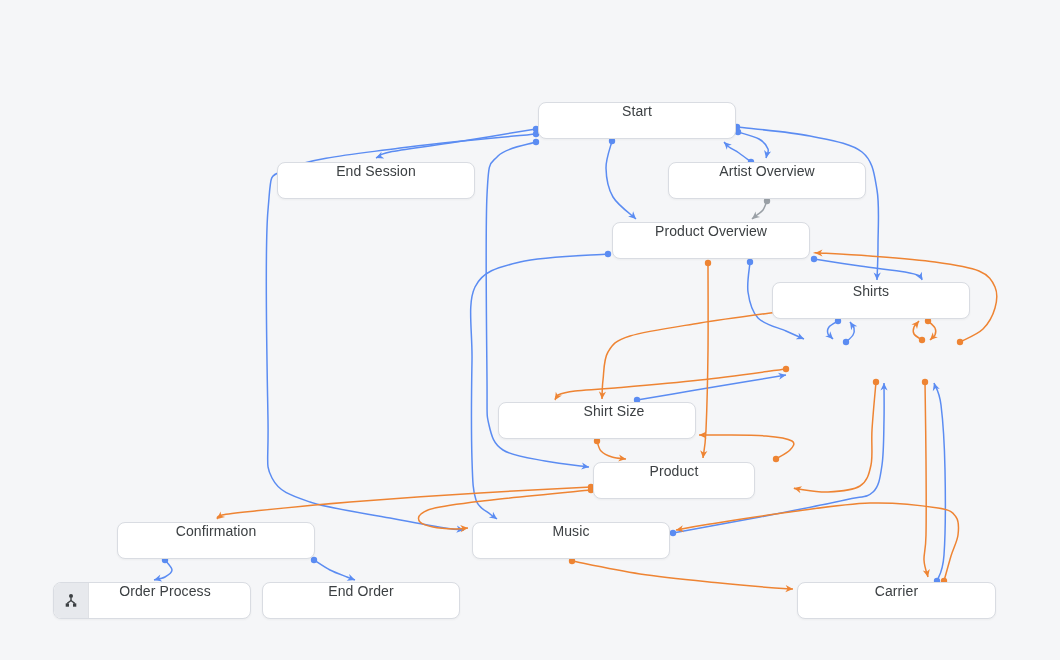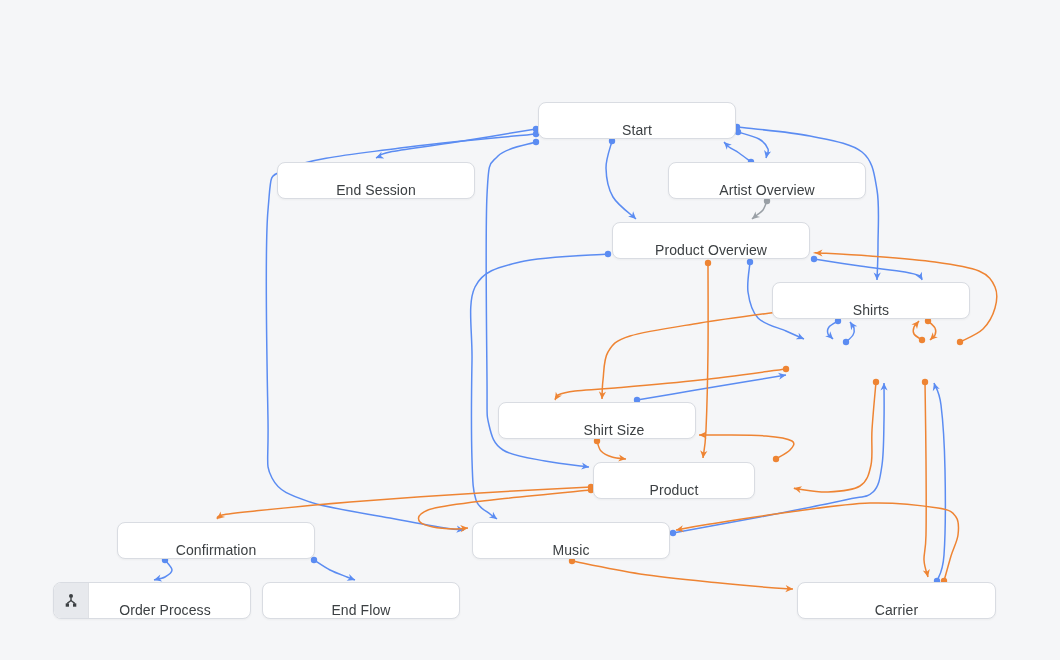--- a/index.html
+++ b/index.html
@@ -7,21 +7,21 @@
   #canvas{position:relative;overflow:hidden;}
   #edge-layer{position:absolute;left:0;top:0;}
   #node-layer{position:absolute;left:0;top:0;width:100%;height:100%;}
   .node{
     position:absolute;
     background:#ffffff;
     border:1px solid #d9dce2;
     border-radius:8px;
     box-sizing:border-box;
     display:flex;
-    align-items:flex-end;
+    align-items:flex-start;
     box-shadow:0 1px 2px rgba(60,64,67,0.05);
     cursor:pointer;
   }
   .node-label{
     flex:1;
     text-align:center;
     font-size:14px;
     font-weight:500;
     color:#3c4043;
     letter-spacing:.1px;
@@ -238,19 +238,19 @@
           <svg width="16" height="16" viewBox="0 0 16 16">
             <circle cx="8" cy="3.1" r="2" fill="#3c4043"></circle>
             <path d="M8 4.8 L8 7 C8 9 4.3 8.6 4.3 10.8 M8 7 C8 9 11.7 8.6 11.7 10.8" fill="none" stroke="#3c4043" stroke-width="1.4"></path>
             <rect x="2.7" y="10.4" width="3.3" height="3.3" fill="#3c4043"></rect>
             <rect x="10" y="10.4" width="3.3" height="3.3" fill="#3c4043"></rect>
           </svg>
         </span>
         <span class="node-label" style="padding-right: 20px; margin-left: 11px;">Order Process</span>
       </div>
       <div class="node" style="left: 262px; top: 582px; width: 198px; height: 37px;">
-        <span class="node-label">End Flow</span>
+        <span class="node-label">End Order</span>
       </div>
       <div class="node" style="left: 797px; top: 582px; width: 199px; height: 37px;">
         <span class="node-label">Carrier</span>
       </div>
     </div>
 </div>
 
 </body></html>

